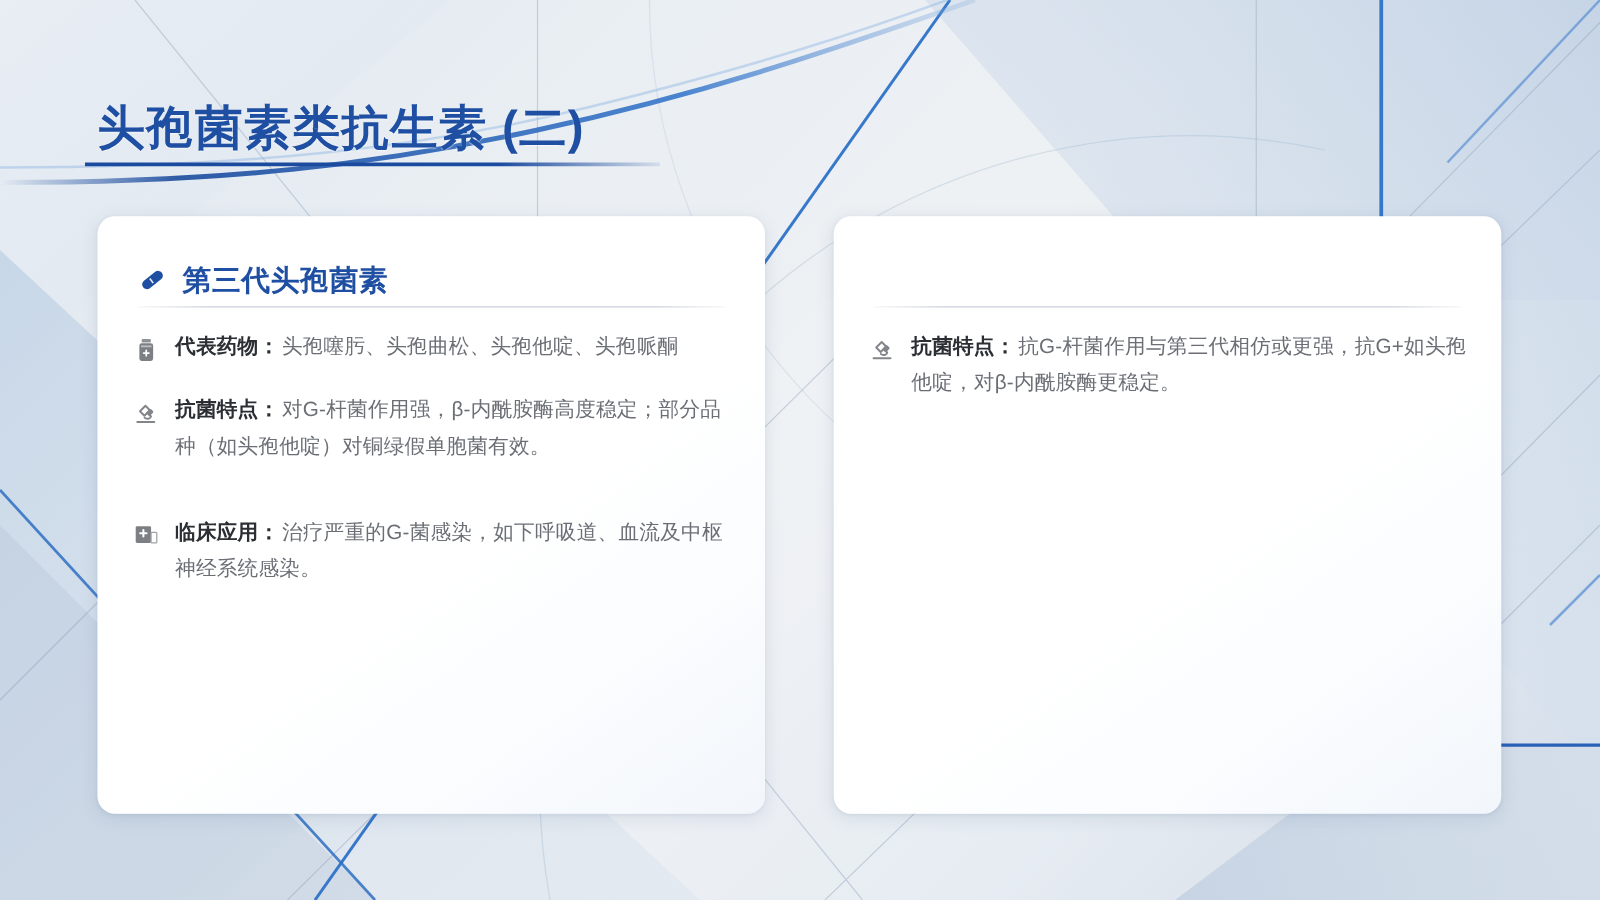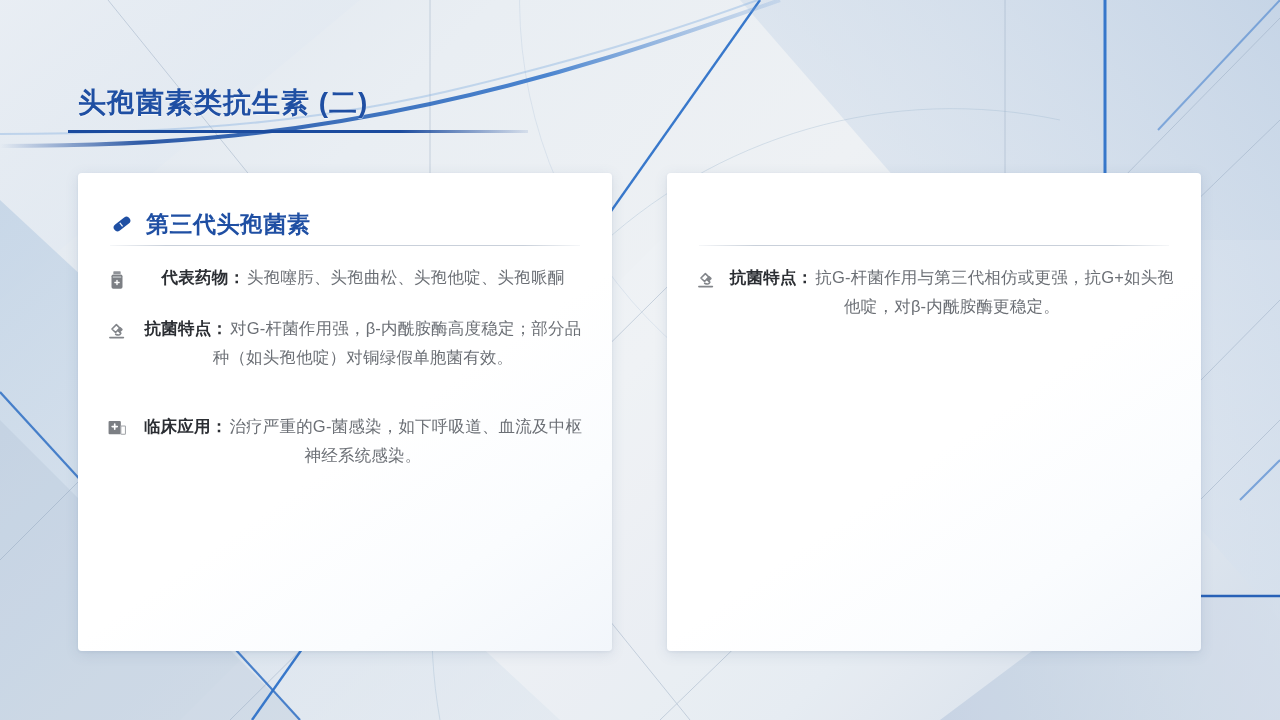--- a/index.html
+++ b/index.html
@@ -24,21 +24,21 @@
 
   
   #title-block {
     position: absolute;
     left: 78px;
     top: 78px;
     width: 700px;
     height: 62px;
   }
   #slide-title {
-    font-size: 28px;
+    font-size: 38px;
     font-weight: bold;
     color: #1f4fa3;
     letter-spacing: 1px;
     line-height: 50px;
     white-space: nowrap;
     text-shadow: 0 1px 1px rgba(255,255,255,0.6);
   }
   #title-underline {
     position: absolute;
     left: -10px;
@@ -47,21 +47,21 @@
     height: 3px;
     background: linear-gradient(to right, #1b4b9e 0%, #1b4b9e 72%, rgba(27,75,158,0.1) 100%);
   }
 
   
   .card {
     position: absolute;
     top: 173px;
     width: 534px;
     height: 478px;
-    border-radius: 4px;
+    border-radius: 14px;
     background: linear-gradient(145deg, #ffffff 0%, #ffffff 55%, #fafcfe 78%, #f2f6fb 100%);
     box-shadow: 0 3px 14px rgba(60,90,130,0.13), 0 1px 3px rgba(60,90,130,0.08);
   }
   #card-left  { left: 78px; }
   #card-right { left: 667px; }
 
   .card-header {
     position: absolute;
     left: 32px;
     top: 28px;
@@ -91,21 +91,20 @@
     height: 1px;
     background: linear-gradient(to right, rgba(190,200,212,0.15) 0%, #c9d0da 12%, #c9d0da 88%, rgba(190,200,212,0.15) 100%);
   }
 
   .rows { position: absolute; left: 28px; right: 26px; top: 90px; }
 
   .row {
     display: flex;
     align-items: flex-start;
     margin-bottom: 22px;
-    text-align: center;
   }
   .row-icon {
     flex: 0 0 auto;
     width: 22px;
     height: 22px;
     margin-top: 6px;
     margin-right: 12px;
     opacity: 0.95;
   }
   .row-text {

